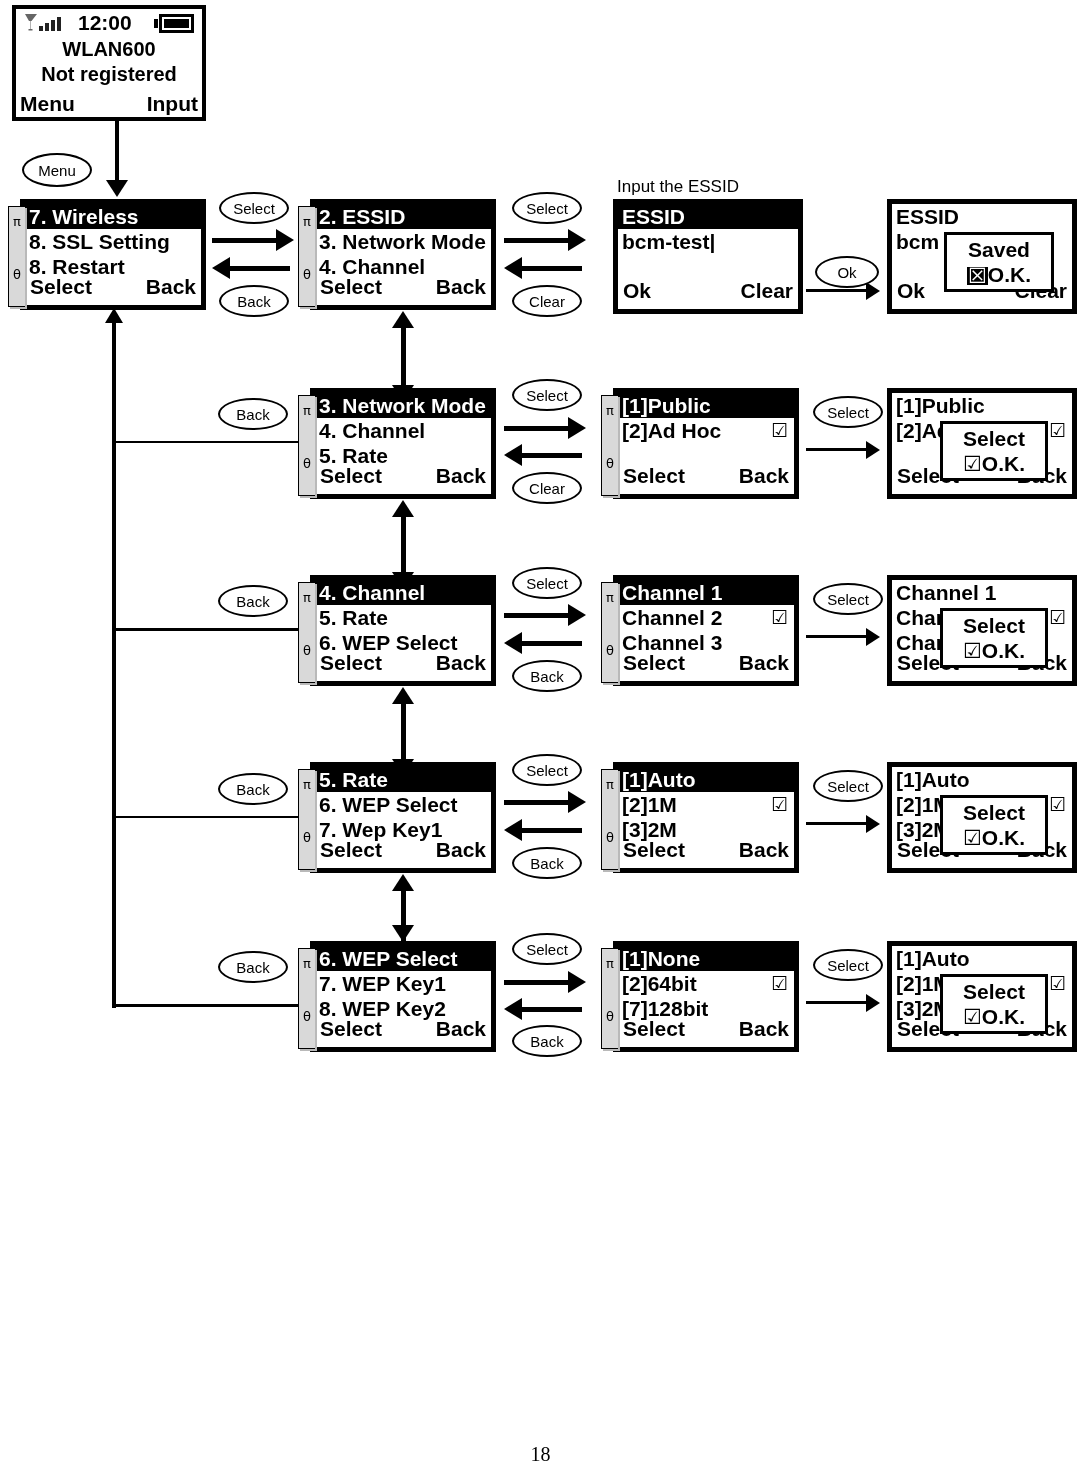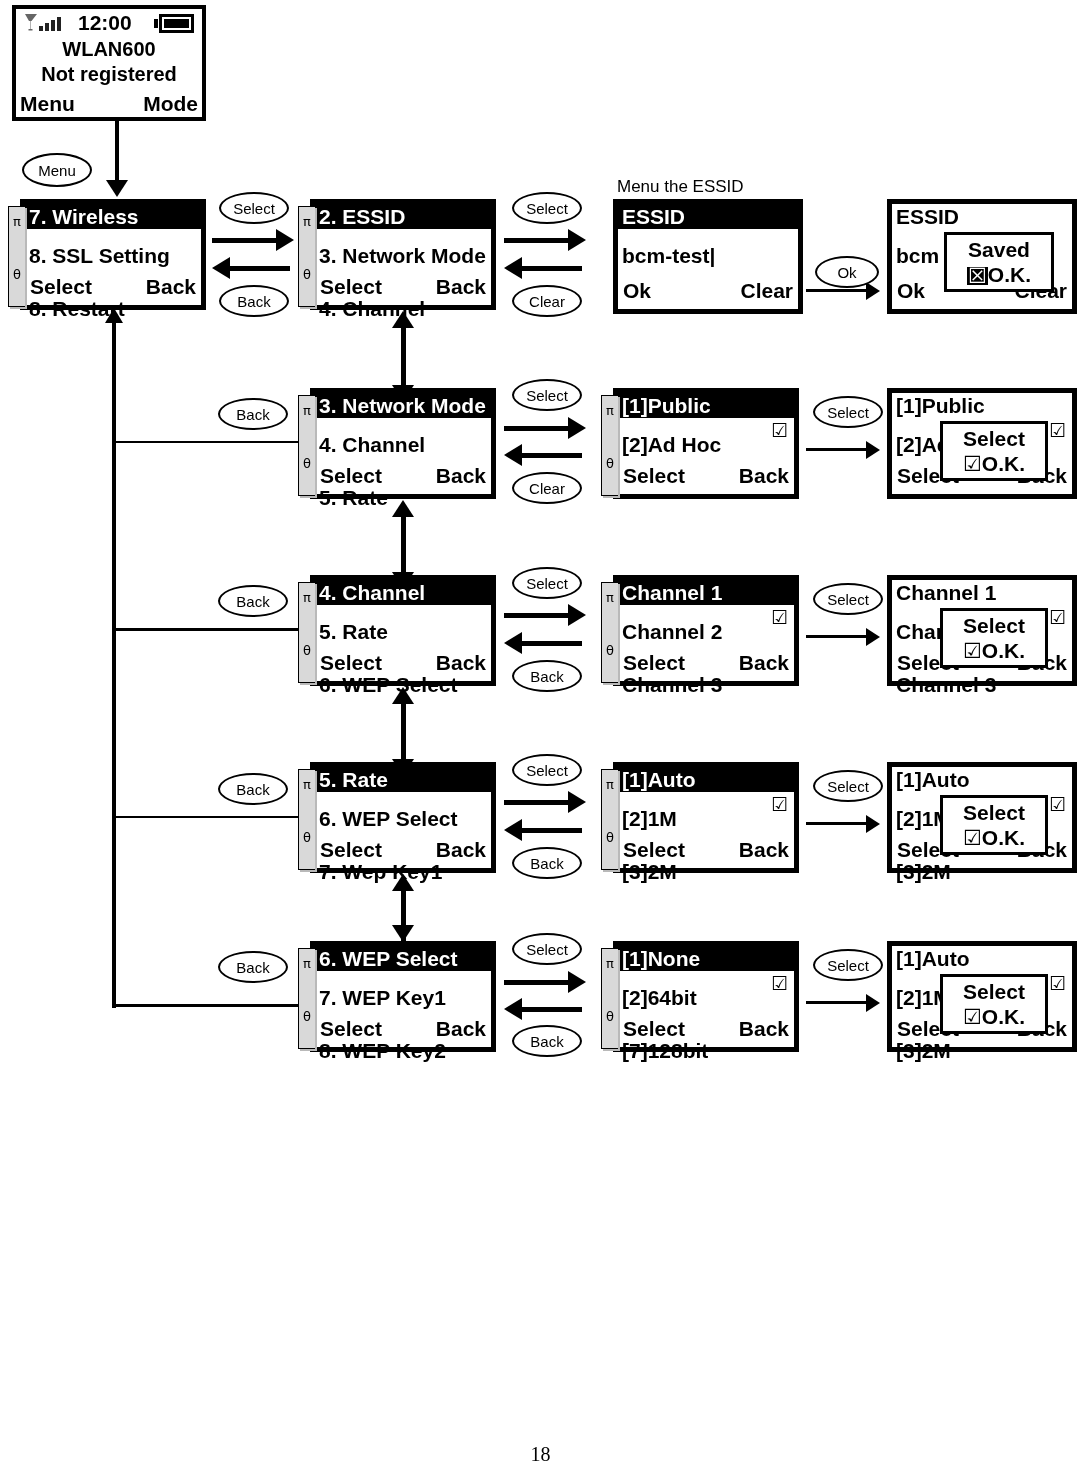--- a/index.html
+++ b/index.html
@@ -104,21 +104,21 @@
     color: #fff;
     font-size: 21px;
     line-height: 25px;
     padding: 0 4px;
     white-space: nowrap;
     overflow: hidden;
   }
   .lcd-row {
     font-size: 21px;
     line-height: 25px;
-    padding: 14px 4px;
+    padding: 0 4px;
     white-space: nowrap;
     position: relative;
     overflow: hidden;
   }
   .lcd-row .chk {
     position: absolute;
     right: 6px;
     top: 0px;
     font-family: "DejaVu Sans", sans-serif;
     font-size: 19px;
@@ -267,21 +267,21 @@
       <rect x="0" y="5" width="4" height="9" fill="#000"></rect>
       <rect x="5" y="0" width="35" height="19" fill="#000"></rect>
       <rect x="8" y="3" width="29" height="13" fill="#fff"></rect>
       <rect x="10" y="5" width="25" height="9" fill="#000"></rect>
     </svg>
   </div>
   <div class="idle-line">WLAN600</div>
   <div class="idle-line">Not registered</div>
   <div class="idle-soft">
     <span>Menu</span>
-    <span>Mode</span>
+    <span>Input</span>
   </div>
 </div>
 
 <div class="vline" style="left:115px; top:121px; width:4px; height:62px;"></div>
 <div class="arrow-d" style="left:106px; top:180px;"></div>
 <div class="bubble" style="left:22px; top:153px; width:70px; height:34px;">
   <span>Menu</span>
 </div>
 
 <div class="lcd has-scroll" style="left:20px; top:199px; width:186px; height:111px;">
@@ -327,21 +327,21 @@
   <span>Select</span>
 </div>
 <div class="hline" style="left:504px; top:238px; width:66px; height:5px;"></div>
 <div class="arrow-r" style="left:568px; top:229px;"></div>
 <div class="hline" style="left:520px; top:266px; width:62px; height:5px;"></div>
 <div class="arrow-l" style="left:504px; top:257px;"></div>
 <div class="bubble" style="left:512px; top:285px; width:70px; height:32px;">
   <span>Clear</span>
 </div>
 
-<div class="caption" style="left:617px; top:177px;">Menu the ESSID</div>
+<div class="caption" style="left:617px; top:177px;">Input the ESSID</div>
 
 <div class="lcd" style="left:613px; top:199px; width:190px; height:115px;">
   <div class="lcd-title">ESSID</div>
   <div class="lcd-row">bcm-test|</div>
   <div class="lcd-soft">
     <span>Ok</span>
     <span>Clear</span>
   </div>
 </div>
 

